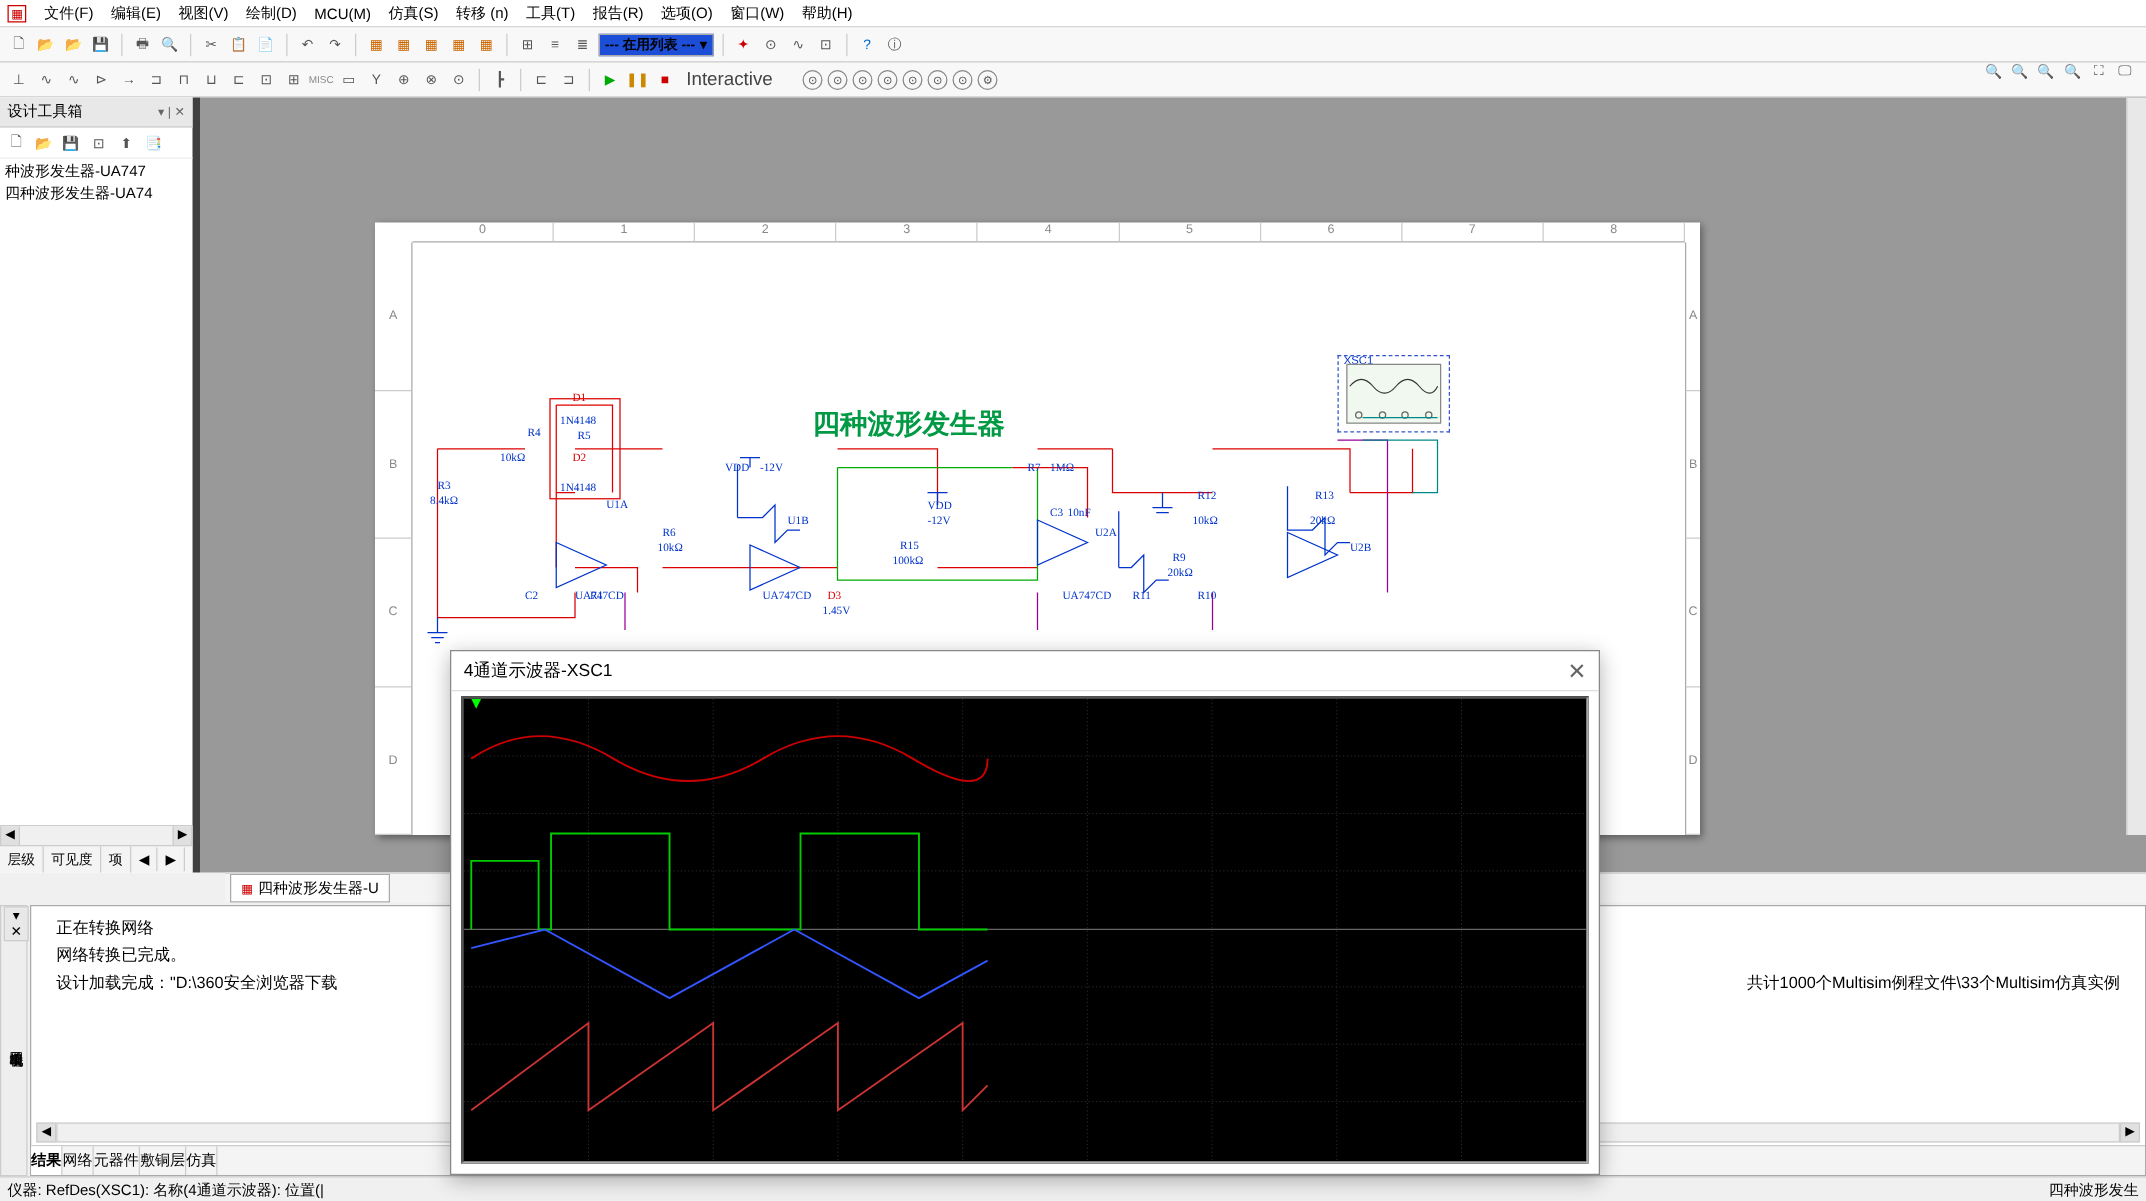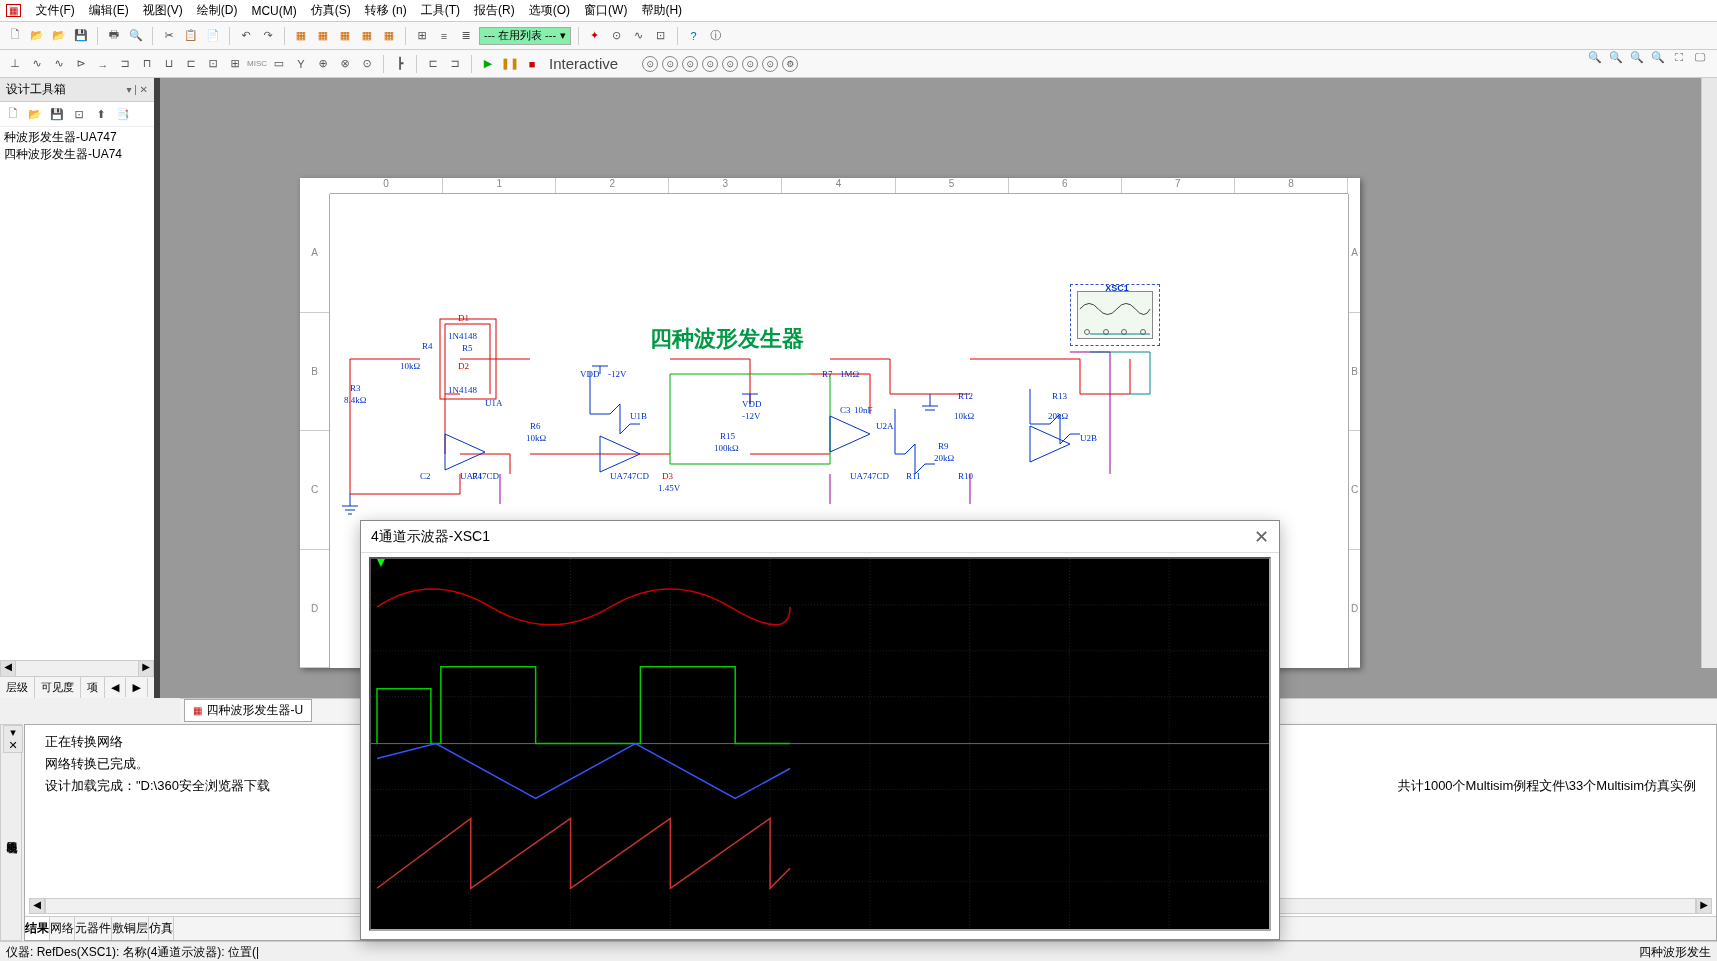--- a/index.html
+++ b/index.html
@@ -2,21 +2,21 @@
 <html><head>
 <meta charset="utf-8">
 <style>
 * { box-sizing: border-box; margin: 0; padding: 0; }
 body { font-family: "Microsoft YaHei", SimSun, Arial, sans-serif; font-size: 12px; background: #f0f0f0; overflow: hidden; width: 1717px; height: 961px; position: relative; }
 .menubar { background: #fff; border-bottom: 1px solid #ccc; padding: 2px 6px; display: flex; gap: 14px; height: 22px; align-items: center; }
 .menubar span { cursor: default; }
 .toolbar-row { background: #f8f8f8; border-bottom: 1px solid #ccc; padding: 2px 6px; display: flex; align-items: center; gap: 4px; height: 28px; }
 .tbtn { width: 18px; height: 18px; border: 1px solid transparent; display: inline-flex; align-items: center; justify-content: center; font-size: 11px; color: #555; }
 .tsep { width: 1px; height: 18px; background: #ccc; margin: 0 3px; }
-.combo { border: 1px solid #aaa; background: #86efac; padding: 0 4px; font-size: 11px; height: 18px; display: inline-flex; align-items: center; gap: 4px; }
+.combo { border: 1px solid #aaa; background: #1d4ed8; padding: 0 4px; font-size: 11px; height: 18px; display: inline-flex; align-items: center; gap: 4px; font-weight: bold; }
 .main { display: flex; height: 620px; }
 .sidebar { width: 160px; background: #fff; border-right: 6px solid #404040; display: flex; flex-direction: column; }
 .sidebar-head { background: #e8e8e8; padding: 3px 6px; border-bottom: 1px solid #ccc; display: flex; justify-content: space-between; align-items: center;}
 .sidebar-tools { padding: 3px 4px; border-bottom: 1px solid #eee; display: flex; gap: 4px; }
 .sidebar-list { flex: 1; padding: 2px 4px; overflow: hidden; }
 .sidebar-scroll { height: 16px; display: flex; border-top: 1px solid #ccc;}
 .sidebar-scroll .sb-track { flex: 1; background: #f0f0f0; }
 .sidebar-scroll .sb-btn { width: 16px; background: #e0e0e0; border-left: 1px solid #ccc; border-right:1px solid #ccc; text-align:center; font-size:10px;}
 .sidebar-tabs { display: flex; align-items: center; border-top: 1px solid #ccc; background:#f4f4f4;}
 .sidebar-tabs .st { padding: 3px 6px; border-right: 1px solid #ccc; font-size:11px;}
@@ -228,21 +228,21 @@
       <div class="ruler-right">
         <div>A</div>
         <div>B</div>
         <div>C</div>
         <div>D</div>
       </div>
       <div class="schematic-body">
         <div class="circuit-title">四种波形发生器</div>
 
         <div class="scope-icon-box">
-          <div style="position:absolute;top:-2px;left:4px;right:0;text-align:center;font-size:9px;color:#03c;font-weight:bold;">XSC1</div>
+          <div style="position:absolute;top:-2px;left:4px;right:0;font-size:9px;color:#03c;">XSC1</div>
           <div class="scope-icon-inner">
             <div class="wave"><svg width="100%" height="100%" viewBox="0 0 80 28">
                   <path d="M2,14 Q12,2 22,14 T42,14 T62,14 T78,14" stroke="#333" fill="none" stroke-width="1"></path>
                 </svg></div>
             <div class="ports">
                 <span></span>
                 <span></span>
                 <span></span>
                 <span></span>
               </div>

